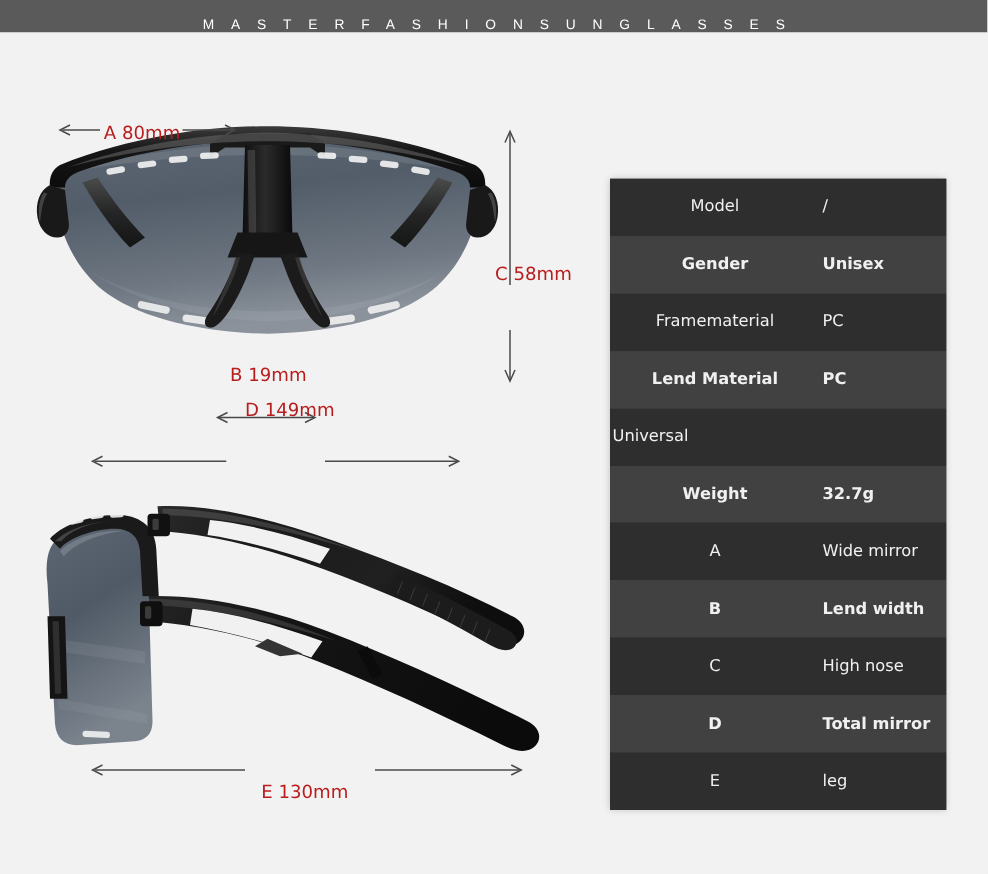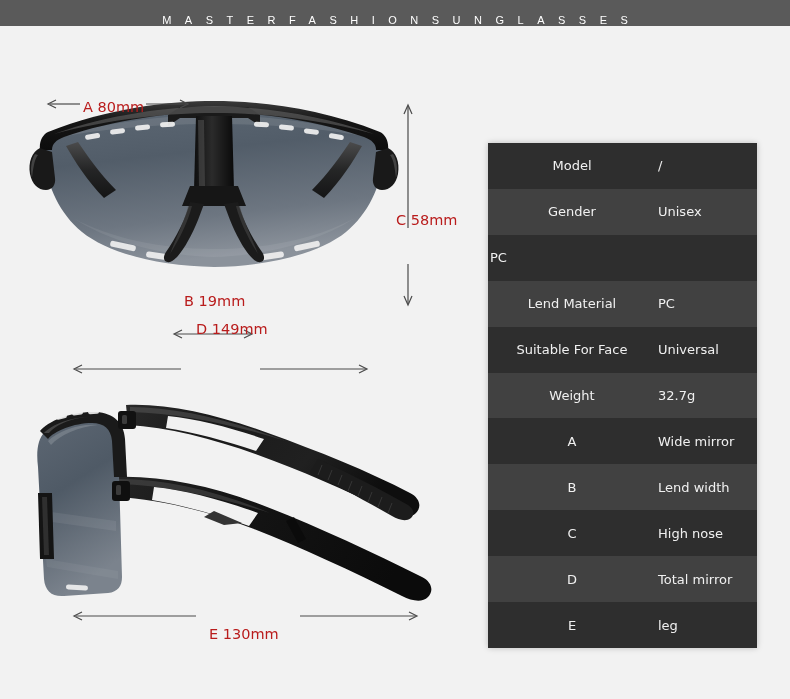--- a/index.html
+++ b/index.html
@@ -80,21 +80,21 @@
   }
   .spec-row {
     flex: 1 1 0;
     display: flex;
     align-items: center;
     color: #f0f0f0;
     font-size: 13px;
     font-family: "DejaVu Sans", sans-serif;
   }
   .spec-row.odd  { background: #2e2e2e; }
-  .spec-row.even { background: #414141; }
+  .spec-row.even { background: #414141; font-weight: bold; }
 
   .spec-key {
     width: 168px;
     text-align: center;
     padding: 0 6px;
     white-space: nowrap;
     overflow: hidden;
   }
   .spec-val {
     flex: 1;
@@ -392,28 +392,28 @@
   <div id="spec-table">
       <div class="spec-row odd">
         <div class="spec-key">Model</div>
         <div class="spec-val">/</div>
       </div>
       <div class="spec-row even">
         <div class="spec-key">Gender</div>
         <div class="spec-val">Unisex</div>
       </div>
       <div class="spec-row odd">
+        <div class="spec-key">Framematerial</div>
         <div class="spec-val">PC</div>
       </div>
       <div class="spec-row even">
         <div class="spec-key">Lend Material</div>
         <div class="spec-val">PC</div>
       </div>
       <div class="spec-row odd">
-        <div class="spec-key">Suitable For Face</div>
         <div class="spec-val">Universal</div>
       </div>
       <div class="spec-row even">
         <div class="spec-key">Weight</div>
         <div class="spec-val">32.7g</div>
       </div>
       <div class="spec-row odd">
         <div class="spec-key">A</div>
         <div class="spec-val">Wide mirror</div>
       </div>

